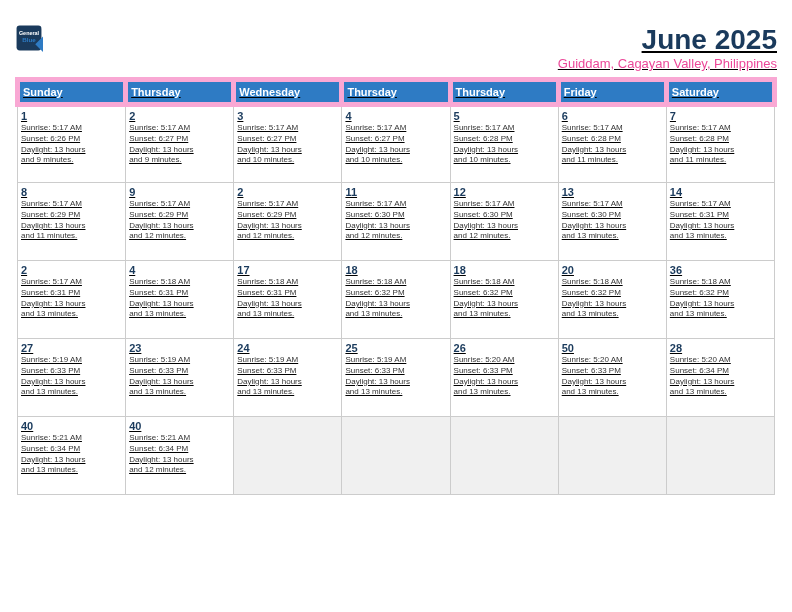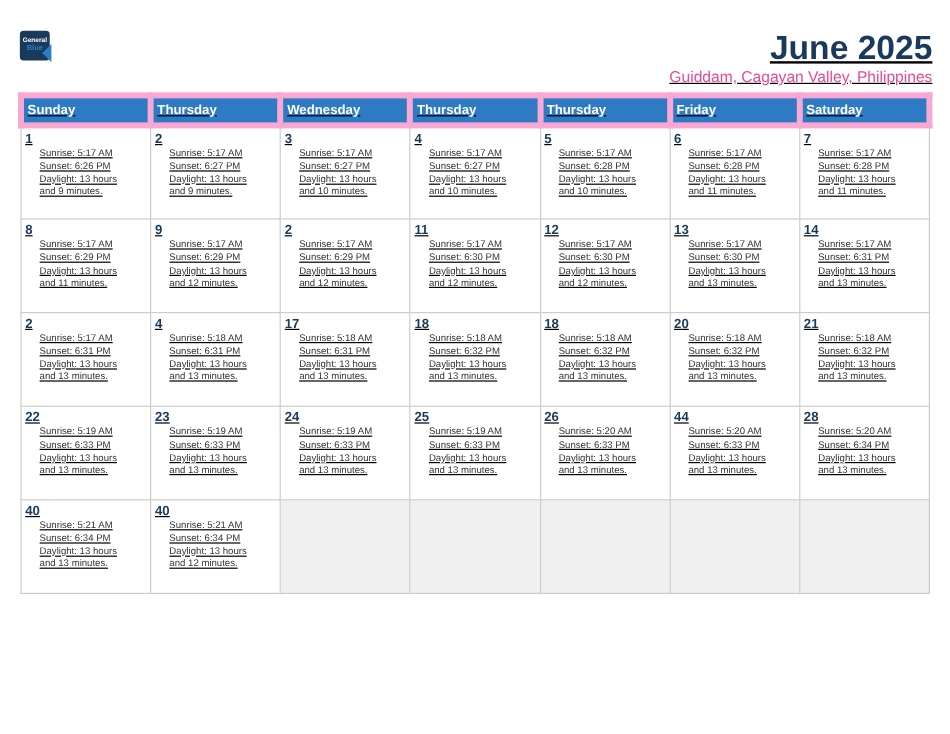--- a/index.html
+++ b/index.html
@@ -74,21 +74,20 @@
       font-size: 11px;
       font-weight: bold;
       color: #1a3a5c;
       display: block;
       margin-bottom: 1px;
     }
     .cell-text {
       font-size: 8px;
       line-height: 1.35;
       color: #333;
-      margin-left: 12px;
     }
   </style>
 </head>
 <body>
 
 <div class="page">
   <div class="header-area">
     <div class="logo">
       <svg class="logo-icon" viewBox="0 0 36 36">
         <rect x="2" y="2" width="32" height="32" rx="4" fill="#1a3a5c"></rect>
@@ -255,30 +254,30 @@
 and 13 minutes.</div>
           </td>
           <td>
             <span class="day-num">20</span>
             <div class="cell-text" style="white-space: pre-line;">Sunrise: 5:18 AM
 Sunset: 6:32 PM
 Daylight: 13 hours
 and 13 minutes.</div>
           </td>
           <td>
-            <span class="day-num">21</span>
+            <span class="day-num">36</span>
             <div class="cell-text" style="white-space: pre-line;">Sunrise: 5:18 AM
 Sunset: 6:32 PM
 Daylight: 13 hours
 and 13 minutes.</div>
           </td>
         </tr>
         <tr>
           <td>
-            <span class="day-num">22</span>
+            <span class="day-num">27</span>
             <div class="cell-text" style="white-space: pre-line;">Sunrise: 5:19 AM
 Sunset: 6:33 PM
 Daylight: 13 hours
 and 13 minutes.</div>
           </td>
           <td>
             <span class="day-num">23</span>
             <div class="cell-text" style="white-space: pre-line;">Sunrise: 5:19 AM
 Sunset: 6:33 PM
 Daylight: 13 hours
@@ -299,21 +298,21 @@
 and 13 minutes.</div>
           </td>
           <td>
             <span class="day-num">26</span>
             <div class="cell-text" style="white-space: pre-line;">Sunrise: 5:20 AM
 Sunset: 6:33 PM
 Daylight: 13 hours
 and 13 minutes.</div>
           </td>
           <td>
-            <span class="day-num">44</span>
+            <span class="day-num">50</span>
             <div class="cell-text" style="white-space: pre-line;">Sunrise: 5:20 AM
 Sunset: 6:33 PM
 Daylight: 13 hours
 and 13 minutes.</div>
           </td>
           <td>
             <span class="day-num">28</span>
             <div class="cell-text" style="white-space: pre-line;">Sunrise: 5:20 AM
 Sunset: 6:34 PM
 Daylight: 13 hours

